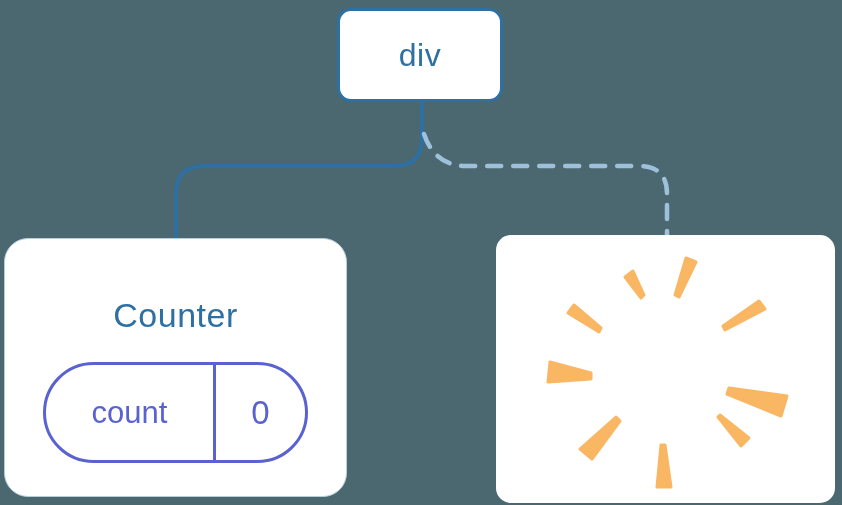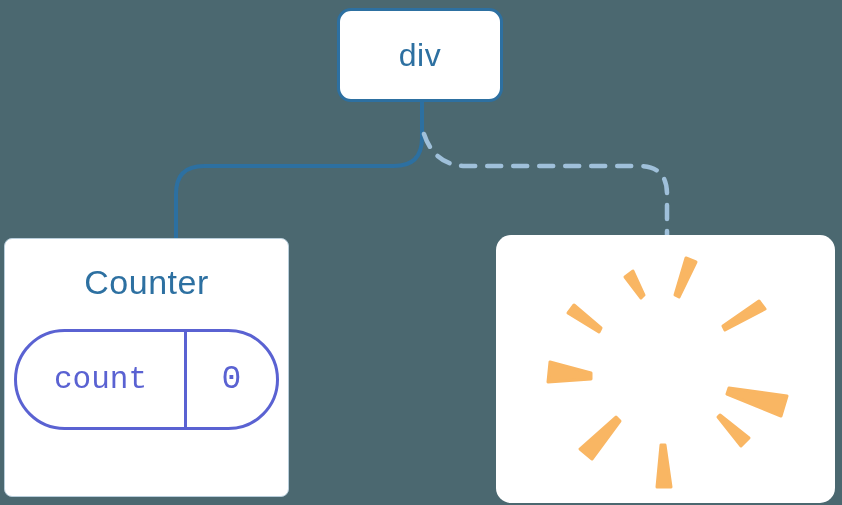--- a/index.html
+++ b/index.html
@@ -57,47 +57,46 @@
   }
   .card {
     position: absolute;
     box-sizing: border-box;
     background: var(--card);
     border: 1.5px solid var(--card-border);
   }
   .card-counter {
     left: 4px;
     top: 238px;
-    width: 285px;
+    width: 343px;
     height: 259px;
-    border-radius: 8px;
+    border-radius: 24px;
     display: flex;
     flex-direction: column;
     align-items: center;
-    padding-top: 23px;
+    padding-top: 56px;
   }
   .counter-title {
     color: var(--steel);
     font-size: 34px;
     line-height: 40px;
     font-weight: 500;
     letter-spacing: 0.5px;
   }
   .state-pill {
     margin-top: 27px;
     width: 265px;
     height: 101px;
     box-sizing: border-box;
     border: 3px solid var(--indigo);
     border-radius: 52px;
     display: flex;
     align-items: stretch;
     overflow: hidden;
     color: var(--indigo);
-    font-family: Liberation Mono, monospace;
   }
   .state-pill .pill-key {
     flex: 1 1 auto;
     border-right: 3px solid var(--indigo);
     display: flex;
     align-items: center;
     justify-content: center;
     font-size: 31px;
   }
   .state-pill .pill-value {

